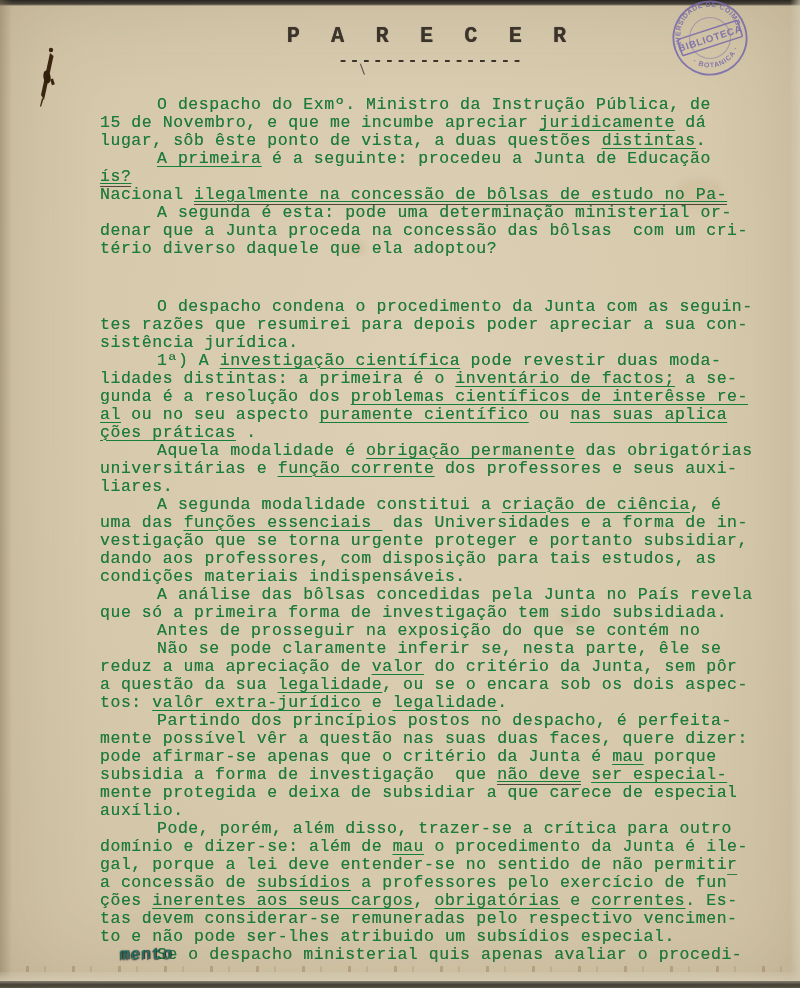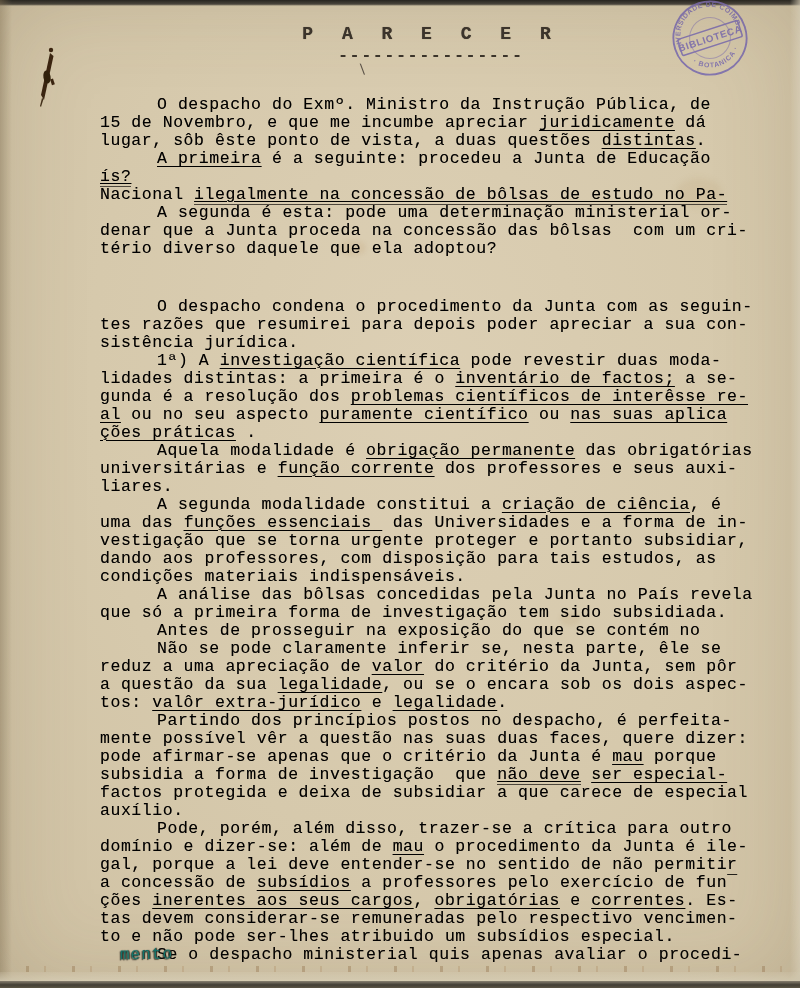--- a/index.html
+++ b/index.html
@@ -26,36 +26,36 @@
     box-shadow:inset 0 0 90px rgba(96,78,48,.18);}
   
   .stain{position:absolute;border-radius:50%;pointer-events:none;}
   .stain-a{left:676px;top:178px;width:46px;height:30px;background:rgba(170,128,70,.10);filter:blur(3px);}
   .stain-b{left:340px;top:240px;width:26px;height:16px;background:rgba(170,128,70,.12);filter:blur(2px);}
   .stain-c{left:560px;top:612px;width:20px;height:14px;background:rgba(160,118,62,.10);filter:blur(2px);}
 
   
   .header{position:absolute;left:0;top:24px;width:800px;padding-left:62px;
     box-sizing:border-box;text-align:center;color:#3b342c;}
-  .doc-title{font-size:18px;letter-spacing:9px;font-weight:bold;
+  .doc-title{font-size:22px;letter-spacing:9px;font-weight:bold;
     text-shadow:0 0 .7px rgba(55,46,36,.8);}
   .title-dashes{margin-top:3px;font-size:16px;font-weight:bold;letter-spacing:2px;
     color:#3b342c;text-shadow:0 0 .6px rgba(55,46,36,.7);}
   .stray-mark{position:absolute;left:358px;top:62px;font-size:14px;color:#5a5146;
     transform:rotate(8deg);}
 
   
   .stamp{position:absolute;left:659px;top:-13px;width:102px;height:102px;
     transform:rotate(-18deg);opacity:.88;}
 
   
   .ink-blot{position:absolute;left:36px;top:46px;width:26px;height:62px;}
 
   
-  .doc-body{position:absolute;left:100px;top:96px;width:672px;color:#000000;
+  .doc-body{position:absolute;left:100px;top:96px;width:672px;color:#15803d;
     font-size:16.5px;line-height:18px;letter-spacing:.55px;
     text-shadow:0 0 .6px rgba(58,48,38,.55);}
   .line{white-space:pre;height:18px;}
   .line.ind{padding-left:57px;}
   .line.gap{margin-top:40px;}
   .u1{text-decoration:underline;text-decoration-thickness:1.4px;text-underline-offset:3px;text-align:right;}
   .u2{text-decoration:underline;text-decoration-thickness:1.4px;text-underline-offset:2px;
       border-bottom:1.4px solid rgba(62,55,47,.9);}
   .smudge{position:absolute;left:120px;top:946px;font-size:16px;color:#0f766e;
     filter:blur(.7px);letter-spacing:1px;transform:rotate(-1deg);
@@ -137,21 +137,21 @@
     <div class="line"><span>que só a primeira forma de investigação tem sido subsidiada.</span></div>
     <div class="line ind"><span>Antes de prosseguir na exposição do que se contém no</span></div>
     <div class="line ind"><span>Não se pode claramente inferir se, nesta parte, êle se</span></div>
     <div class="line"><span>reduz a uma apreciação de </span><span class="u1">valor</span><span> do critério da Junta, sem pôr</span></div>
     <div class="line"><span>a questão da sua </span><span class="u1">legalidade</span><span>, ou se o encara sob os dois aspec-</span></div>
     <div class="line"><span>tos: </span><span class="u1">valôr extra-jurídico</span><span> e </span><span class="u1">legalidade</span><span>.</span></div>
     <div class="line ind"><span>Partindo dos princípios postos no despacho, é perfeita-</span></div>
     <div class="line"><span>mente possível vêr a questão nas suas duas faces, quere dizer:</span></div>
     <div class="line"><span>pode afirmar-se apenas que o critério da Junta é </span><span class="u1">mau</span><span> porque</span></div>
     <div class="line"><span>subsidia a forma de investigação  que </span><span class="u2">não deve</span><span> </span><span class="u1">ser especial-</span></div>
-    <div class="line"><span>factos protegida e deixa de subsidiar a que carece de especial</span></div>
+    <div class="line"><span>mente protegida e deixa de subsidiar a que carece de especial</span></div>
     <div class="line"><span>auxílio.</span></div>
     <div class="line ind"><span>Pode, porém, além disso, trazer-se a crítica para outro</span></div>
     <div class="line"><span>domínio e dizer-se: além de </span><span class="u1">mau</span><span> o procedimento da Junta é ile-</span></div>
     <div class="line"><span>gal, porque a lei deve entender-se no sentido de não permitir</span></div>
     <div class="line"><span>a concessão de </span><span class="u1">subsídios</span><span> a professores pelo exercício de fun</span><span>‾</span></div>
     <div class="line"><span>ções </span><span class="u1">inerentes aos seus cargos</span><span>, </span><span class="u1">obrigatórias</span><span> e </span><span class="u1">correntes</span><span>. Es-</span></div>
     <div class="line"><span>tas devem considerar-se remuneradas pelo respectivo vencimen-</span></div>
     <div class="line"><span>to e não pode ser-lhes atribuido um subsídios especial.</span></div>
     <div class="line ind"><span>Se o despacho ministerial quis apenas avaliar o procedi-</span></div>
   </div>

